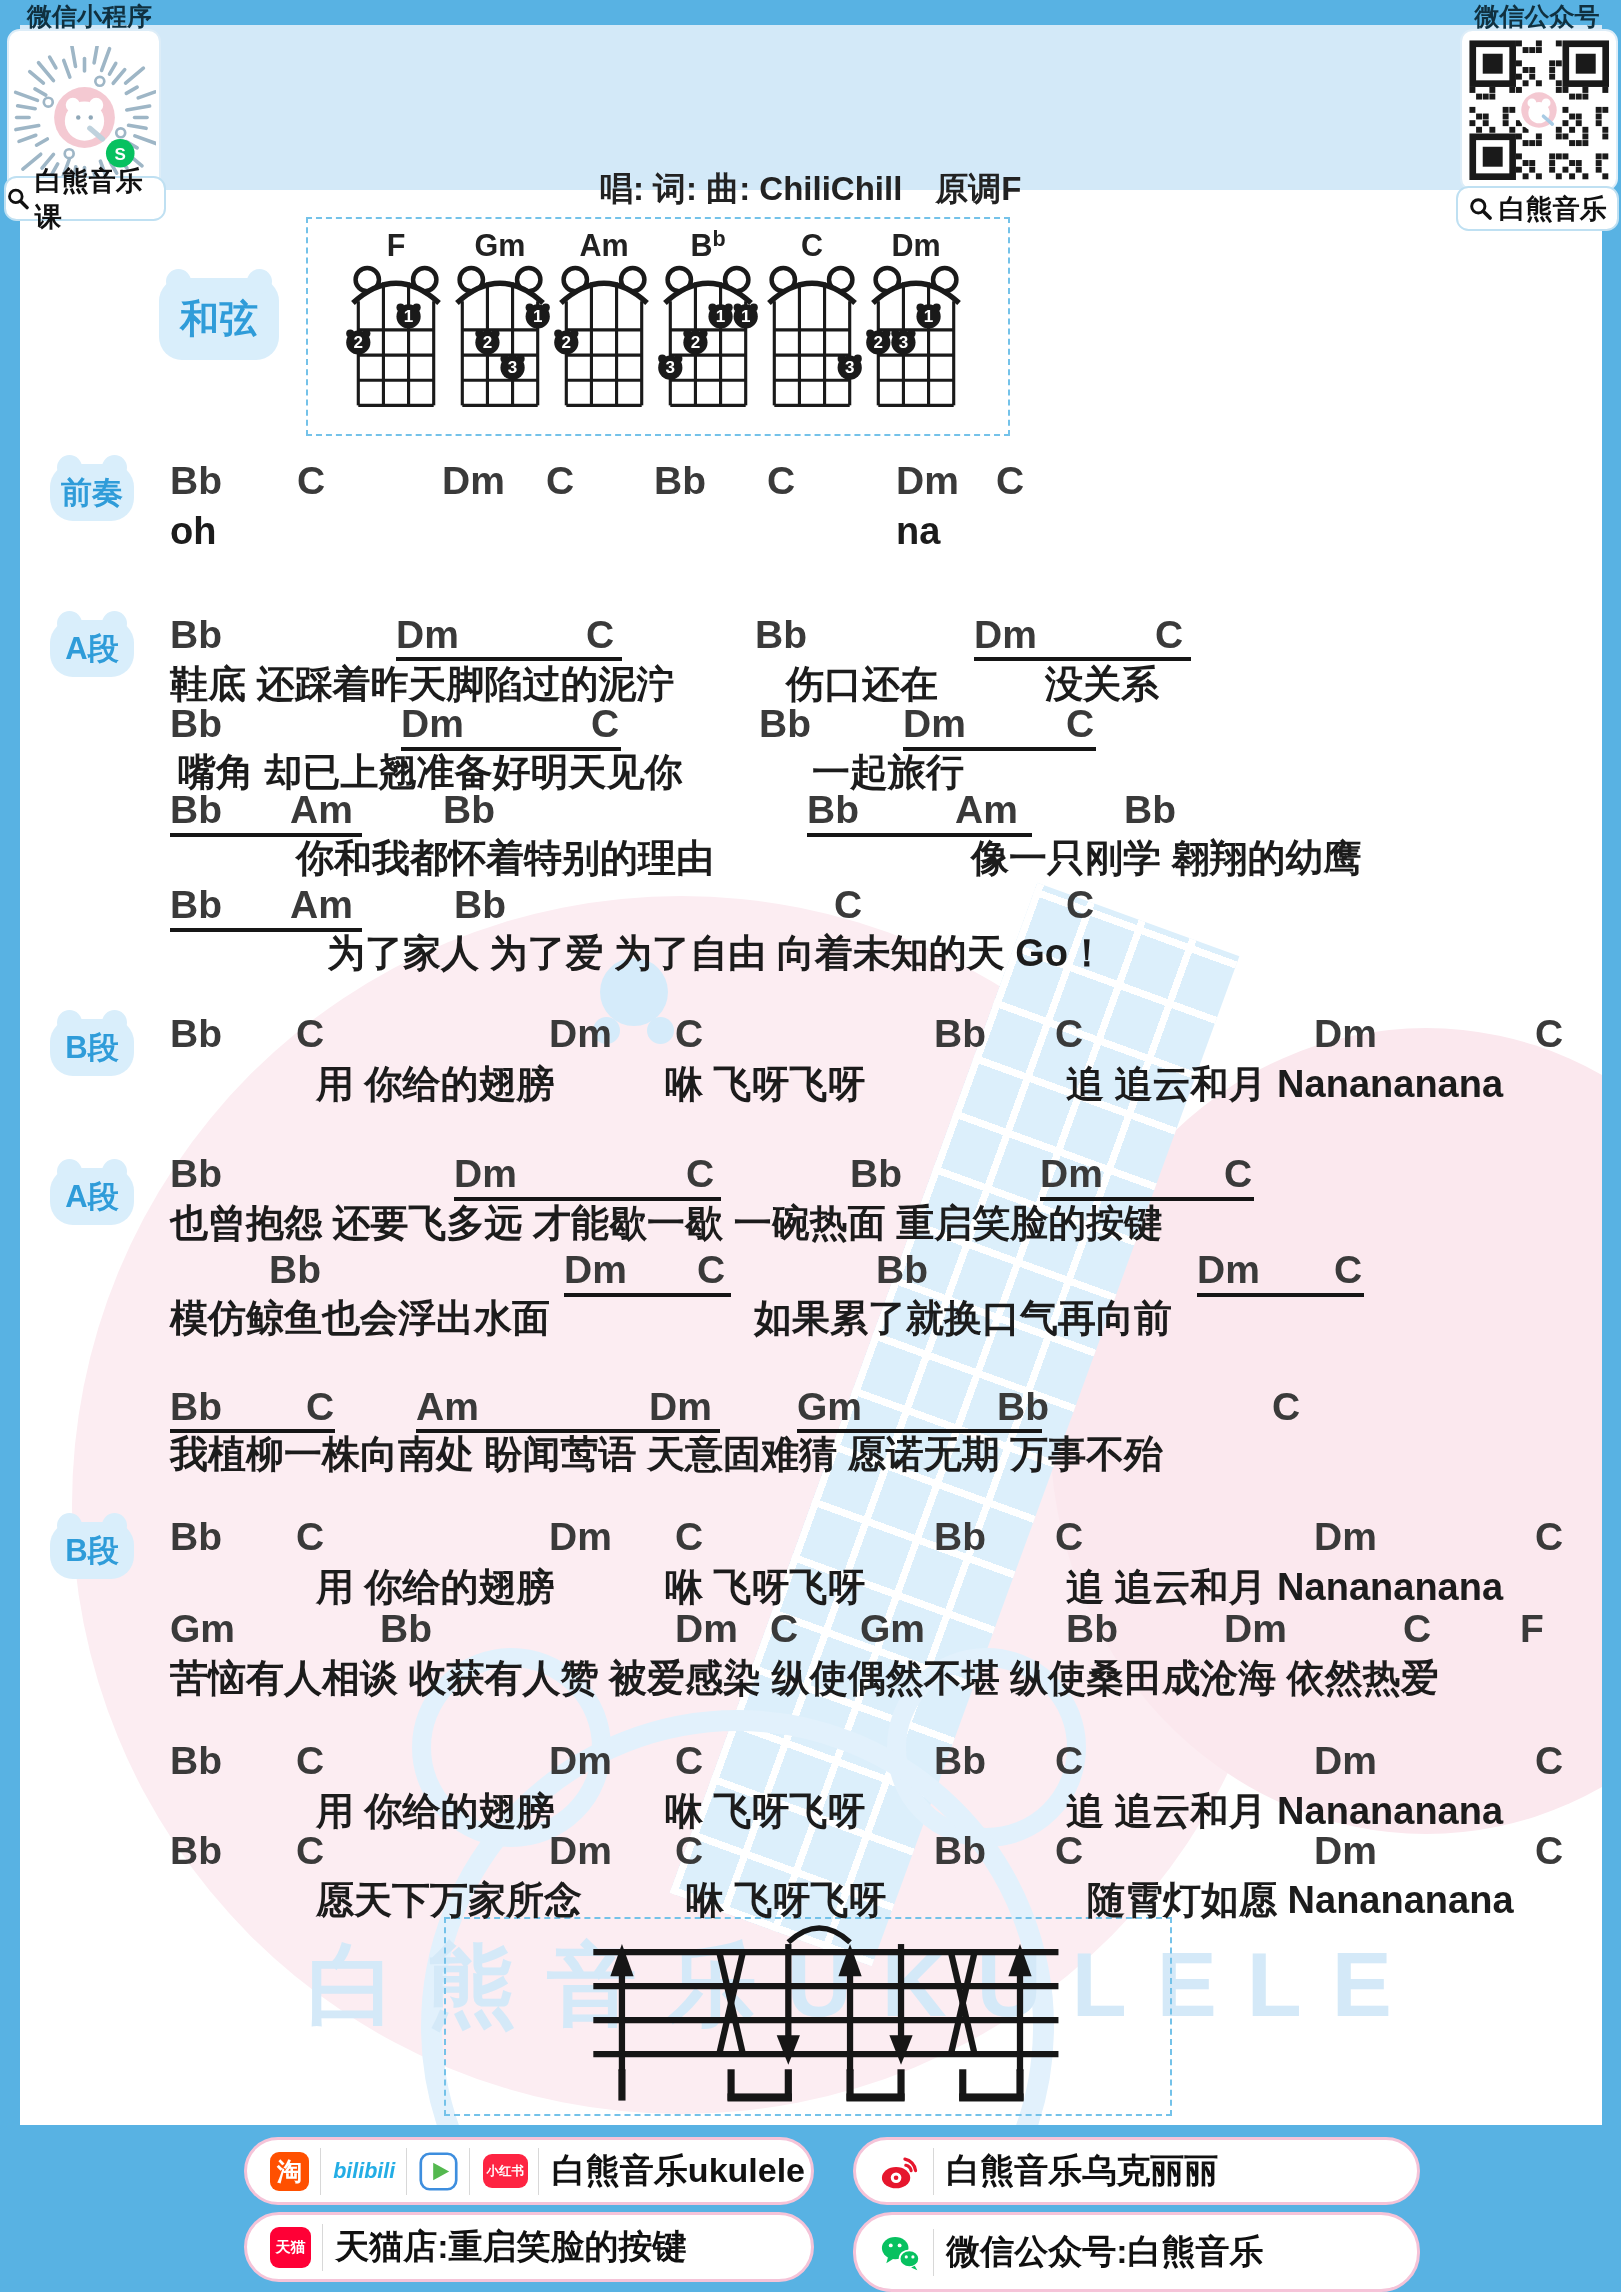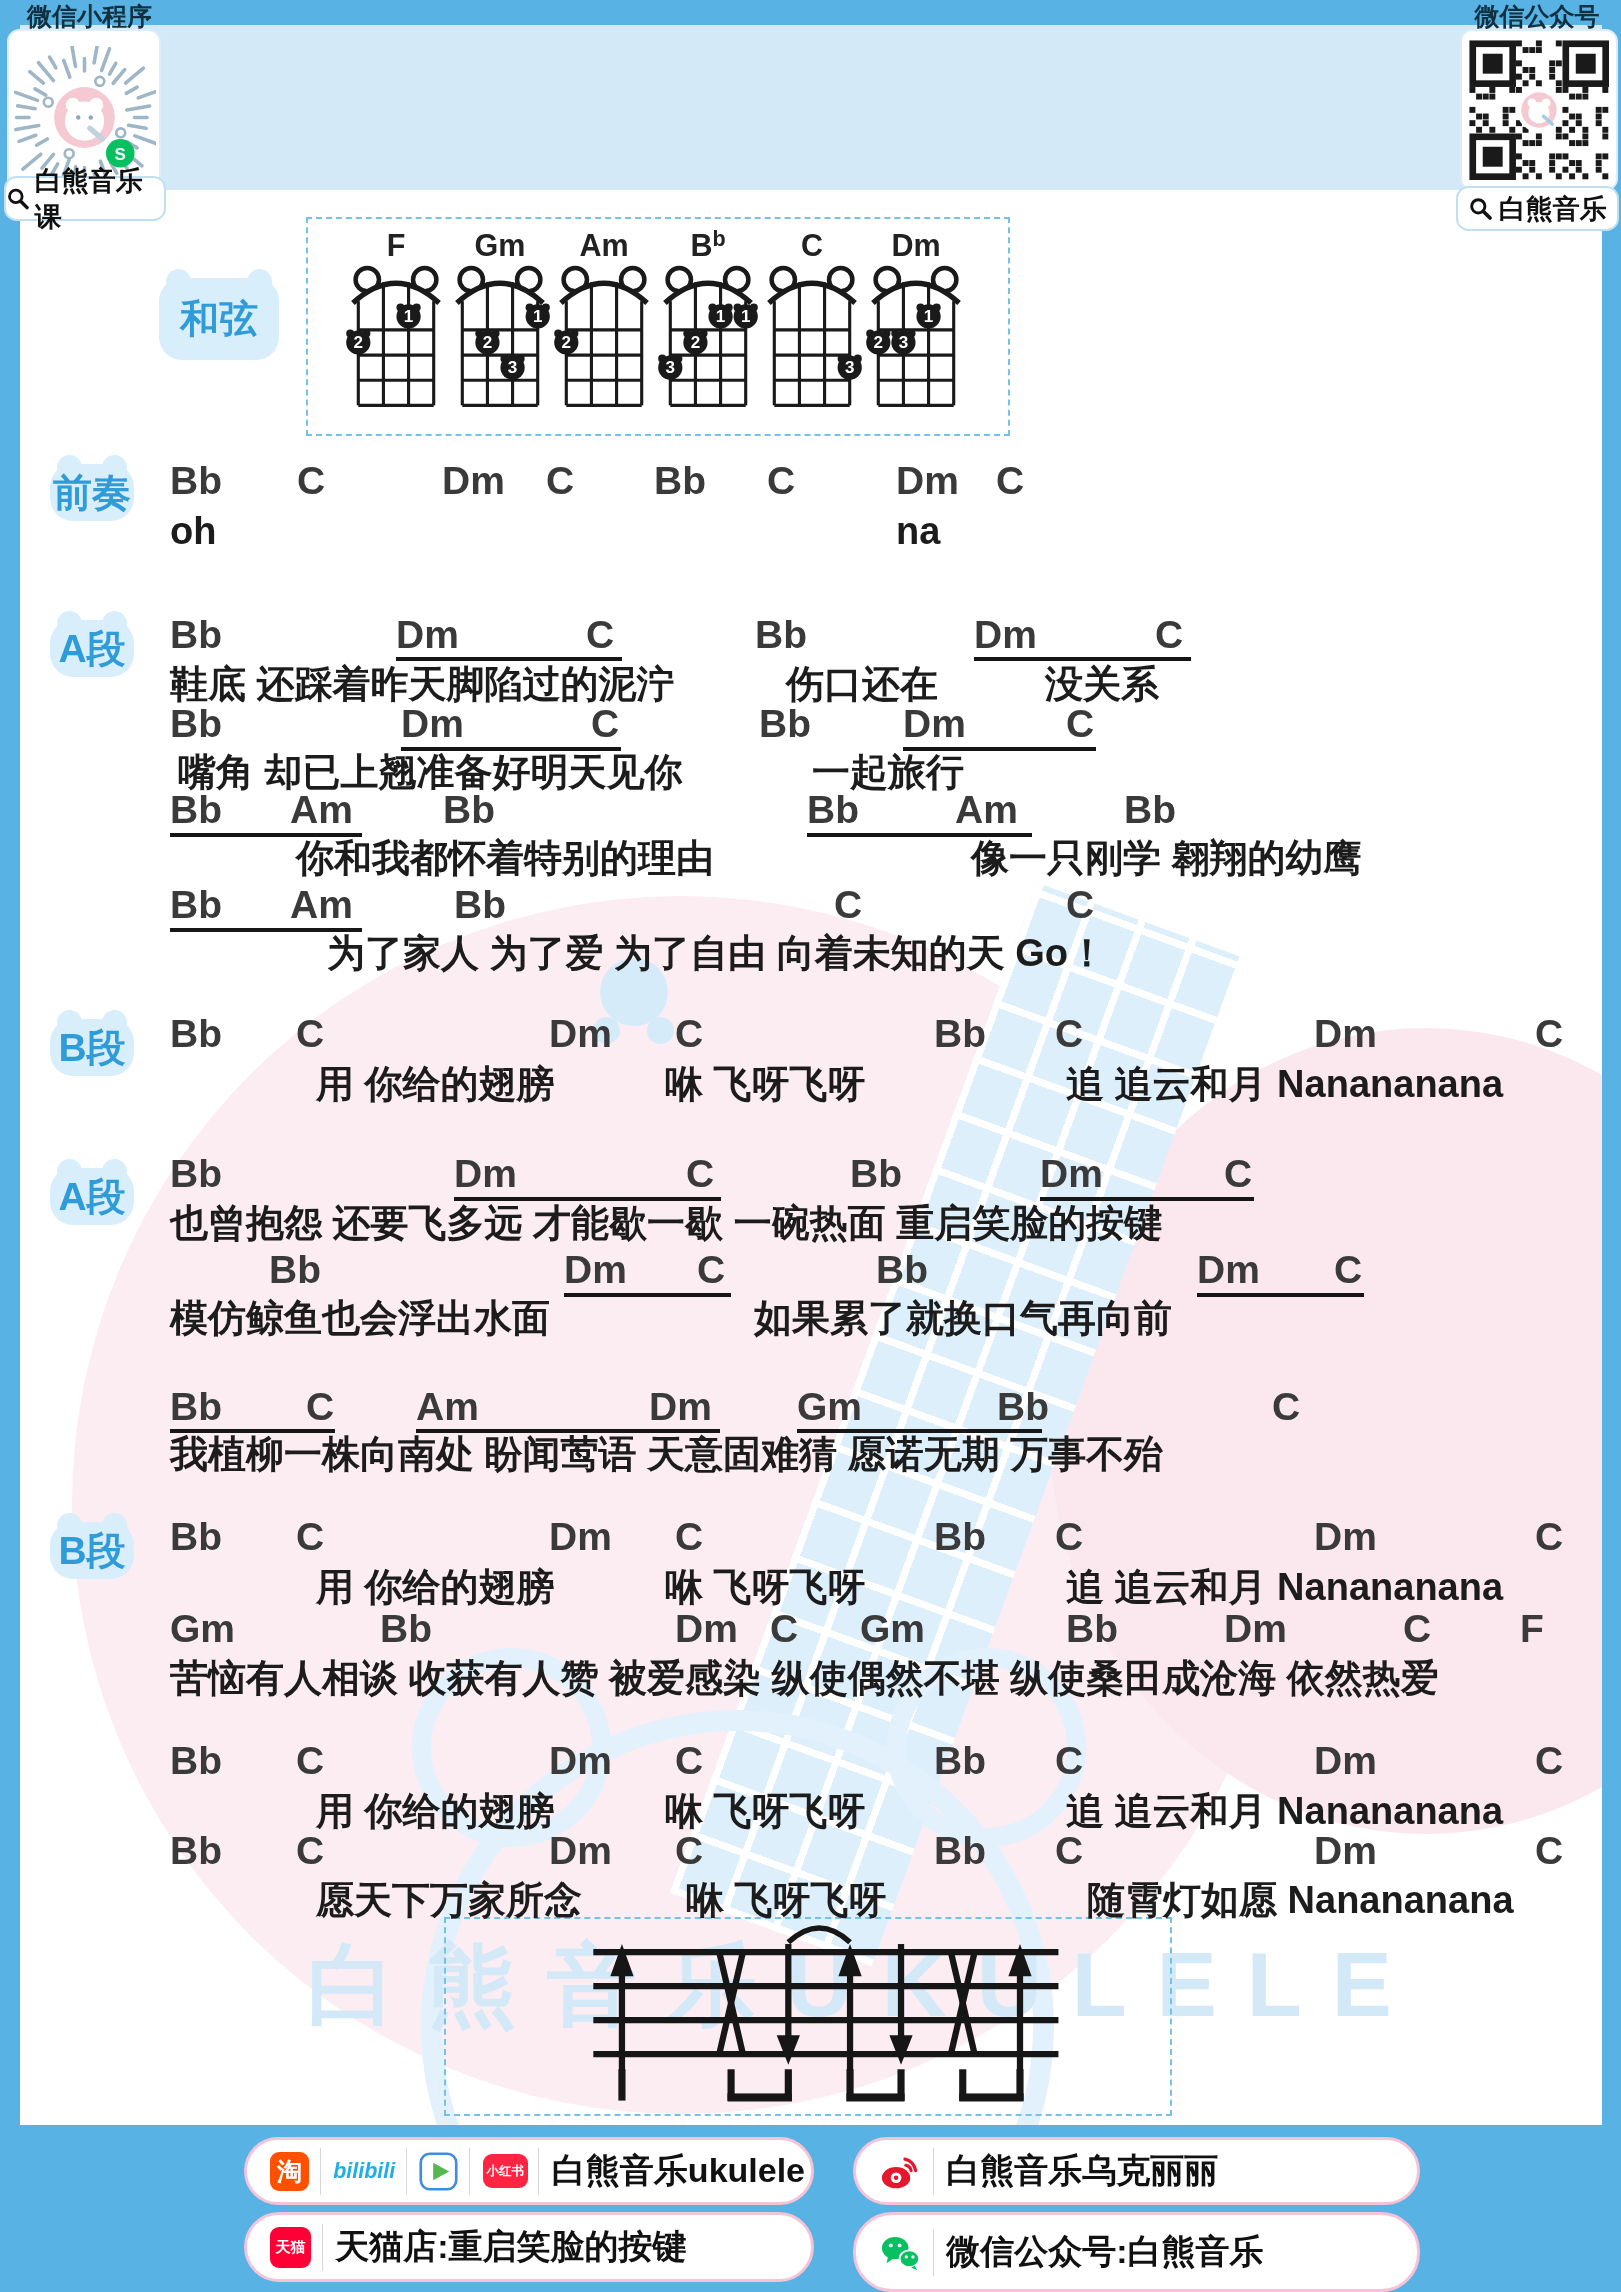--- a/index.html
+++ b/index.html
@@ -23,21 +23,21 @@
   .credits{left:19.7px;top:167px;width:1582px;text-align:center;font-size:33px;font-weight:600;color:#222;z-index:3;}
   .bubble{background:var(--bubble-bg,#D9EEFB);border-radius:23px;color:var(--label-blue,#2F9CD9);
           display:flex;align-items:center;justify-content:center;font-weight:bold;z-index:4;}
   .bubble::before,.bubble::after{content:"";position:absolute;top:-9px;width:25px;height:25px;border-radius:50%;
           background:var(--bubble-bg,#D9EEFB);z-index:-1;}
   .bubble::before{left:7.2px;} .bubble::after{right:7.2px;}
   .chords-box{left:306px;top:217px;width:700px;height:215px;border:2.7px dashed var(--dash-border,#74C2E9);z-index:3;}
   .chord-token{position:absolute;font-size:39px;font-weight:600;color:var(--chord-ink,#3A3A3A);z-index:4;white-space:nowrap;}
   .chord-underline{position:absolute;height:3.6px;background:#161616;z-index:4;}
   .lyric-seg{position:absolute;font-size:38px;font-weight:600;color:var(--ink,#1C1C1C);z-index:4;white-space:nowrap;}
-  .section-bubble{position:absolute;left:50px;width:84px;height:57px;font-size:39px;}
+  .section-bubble{position:absolute;left:50px;width:84px;height:57px;font-size:31px;}
   .hx-bubble{left:159px;top:278px;width:120px;height:82px;font-size:39px;position:absolute;}
   .strum-box{left:444px;top:1917px;width:724px;height:195px;border:2.7px dashed var(--dash-border,#74C2E9);z-index:3;}
   .corner{z-index:6;}
   .tab-label{font-size:25px;font-weight:600;color:#10303f;z-index:6;text-align:center;}
   .corner-card{background:#fff;border-radius:12.5px;border:2.7px solid #DDEDF8;z-index:6;display:flex;align-items:center;justify-content:center;}
   .caption{background:#fff;border:2.7px solid #BFE0F2;border-radius:12.5px;z-index:7;display:flex;align-items:center;justify-content:center;
            gap:5.4px;font-size:27px;font-weight:bold;color:#111;}
   .footer-band{left:0;top:2125px;width:1621px;height:167px;background:var(--frame-blue,#58B2E3);z-index:5;}
   .pill{position:absolute;background:var(--pill-bg,#fff);border:3.6px solid var(--pill-border,#F5C3D8);border-radius:39px;
         display:flex;align-items:center;padding:0 23px;gap:12.5px;z-index:6;box-sizing:border-box;}
@@ -62,20 +62,21 @@
     <div class="wm wm-circle" style="left:867px;top:1623px;width:161px;height:161px;border:19.7px solid #E2F1FC;"></div>
     <div class="wm wm-circle" style="left:401px;top:1685px;width:591px;height:591px;border:21.5px solid #E2F1FC;"></div>
     <div class="wm wm-circle" style="left:580px;top:933px;width:68px;height:68px;background:#D5EBFA;"></div>
     <div class="wm wm-circle" style="left:573px;top:992px;width:27px;height:27px;background:#D5EBFA;"></div>
     <div class="wm wm-circle" style="left:627px;top:992px;width:27px;height:27px;background:#D5EBFA;"></div>
     <div class="wm wm-text" style="left:287px;top:1900px;">白熊音乐UKULELE</div>
   </div>
 
   <div class="abs header-band"></div>
 
+  <div class="abs credits">唱: 词: 曲: ChiliChill　原调F</div>
 
   <div class="abs corner tab-label" style="left:18px;top:0px;width:143px;height:27px;">微信小程序</div>
   <div class="abs corner corner-card" style="left:7.2px;top:29px;width:150px;height:172px;">
     <svg id="sunburst-qr" width="143" height="143" viewBox="0 0 160 160">
         <line x1="136" y1="80" x2="150" y2="80" stroke="#9EB6C6" stroke-width="4" stroke-linecap="round"></line>
         <circle cx="120.52668373612694" cy="97.13440706158062" r="5" fill="none" stroke="#9EB6C6" stroke-width="3"></circle>
         <line x1="129.2403876506104" y1="88.68240888334651" x2="148.93654271085455" y2="92.15537243668513" stroke="#9EB6C6" stroke-width="4" stroke-linecap="round"></line>
         <line x1="136.3815572471545" y1="100.52120859954013" x2="160.81356538758814" y2="109.4137323260075" stroke="#9EB6C6" stroke-width="4" stroke-linecap="round"></line>
         <line x1="126.76537180435969" y1="107" x2="138.88972745734185" y2="114" stroke="#9EB6C6" stroke-width="4" stroke-linecap="round"></line>
         <line x1="129.02684435961459" y1="121.13840701993851" x2="144.34773322199413" y2="133.9941592136693" stroke="#9EB6C6" stroke-width="4" stroke-linecap="round"></line>

